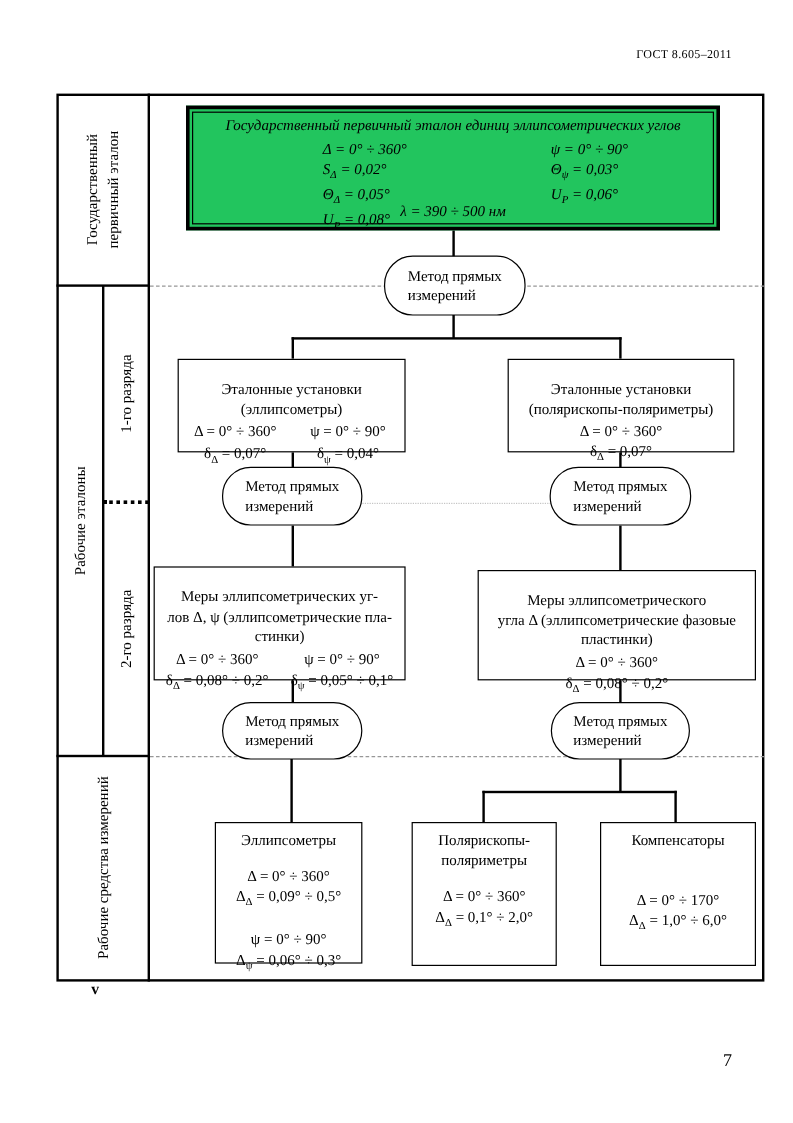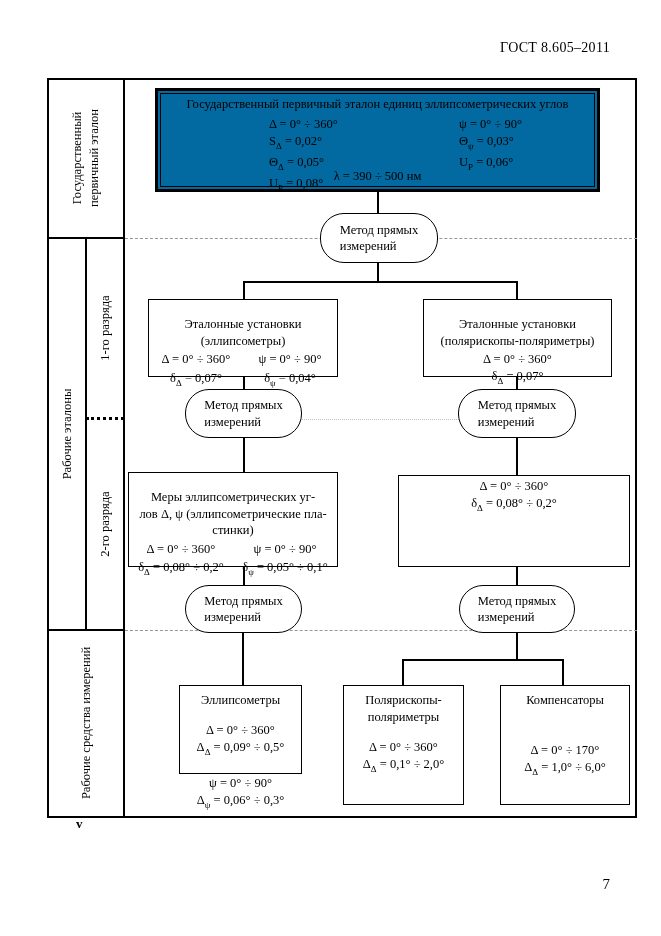--- a/index.html
+++ b/index.html
@@ -2,21 +2,21 @@
 <html><head>
 <meta charset="utf-8">
 <style>
   html,body { margin:0; padding:0; background:#fff; }
   #page {
     position:relative; width:661px; height:936px; background:#fff;
     font-family:"Liberation Serif","DejaVu Serif",serif; color:#000; overflow:hidden;
   }
   .abs { position:absolute; }
   
-  .doc-header { top:40px; left:330px; width:280px; text-align:right; font-size:14px; letter-spacing:0.3px; }
+  .doc-header { top:40px; left:330px; width:280px; text-align:right; font-size:10px; letter-spacing:0.3px; }
   .page-num { top:876px; left:560px; width:50px; text-align:right; font-size:15px; }
   .footer-mark { top:816px; left:76px; font-size:13px; font-weight:bold; }
   
   .frame { left:47px; top:78px; width:590px; height:740px; border:2px solid #000; box-sizing:border-box; background:#fff; }
   .vline-sidebar { left:123px; top:78px; width:2px; height:740px; background:#000; z-index:2; }
   .hline-side1 { left:47px; top:237px; width:78px; height:2px; background:#000; z-index:2; }
   .hline-side2 { left:47px; top:629px; width:78px; height:2px; background:#000; z-index:2; }
   .vline-rank  { left:85px; top:238px; width:2px; height:392px; background:#000; z-index:2; }
   .dot-rank    { left:86px; top:417px; width:38px; height:0; border-top:3px dotted #000; z-index:2; }
   
@@ -32,21 +32,21 @@
   
   .box { border:1.5px solid #000; background:#fff; box-sizing:border-box; z-index:3; font-size:12.5px; line-height:1.32; }
   .method { border-radius:24px; display:flex; align-items:center; justify-content:center;
             white-space:pre-line; }
   .box-title { text-align:center; white-space:pre-line; margin-top:16px; }
   .two-col { display:flex; margin-top:2px; }
   .two-col > div { flex:1; text-align:center; }
   .cline { text-align:center; min-height:17px; }
   sub { font-size:9px; }
   
-  .primary-outer { left:155px; top:88px; width:445px; height:104px; border:3px solid #000; padding:2px; box-sizing:border-box; background:#0369a1; z-index:3; }
+  .primary-outer { left:155px; top:88px; width:445px; height:104px; border:3px solid #000; padding:2px; box-sizing:border-box; background:#22c55e; z-index:3;font-style:italic; }
   .primary-inner { border:1px solid #000; height:100%; box-sizing:border-box; position:relative; font-size:12.5px; }
   .primary-title { text-align:center; margin-top:3px; }
   .pcol { position:absolute; top:22px; width:170px; line-height:16.5px; }
   .pcol-l { left:108px; } .pcol-r { left:298px; }
   .lambda { position:absolute; bottom:2px; width:100%; text-align:center; }
 </style>
 </head>
 <body>
 
 <div id="page">
@@ -147,25 +147,28 @@
       <div>Δ = 0° ÷ 360°</div>
       <div>ψ = 0° ÷ 90°</div>
     </div>
     <div class="two-col">
       <div>δ<sub>Δ</sub> = 0,08° ÷ 0,2°</div>
       <div>δ<sub>ψ</sub> = 0,05° ÷ 0,1°</div>
     </div>
   </div>
 
   <div class="abs box" style="left:398px; top:475px; width:232px; height:92px;">
+    <div class="box-title">Меры эллипсометрического
+угла Δ (эллипсометрические фазовые
+пластинки)</div>
     <div class="cline" style="margin-top:2px;">Δ = 0° ÷ 360°</div>
     <div class="cline">δ<sub>Δ</sub> = 0,08° ÷ 0,2°</div>
   </div>
 
-  <div class="abs box" style="left:179px; top:685px; width:123px; height:89px;">
+  <div class="abs box" style="left:179px; top:685px; width:123px; height:118px;">
     <div class="box-title" style="margin-top:6px;">Эллипсометры</div>
     <div class="cline" style="margin-top:13px;">Δ = 0° ÷ 360°</div>
     <div class="cline">Δ<sub>Δ</sub> = 0,09° ÷ 0,5°</div>
     <div class="cline"></div>
     <div class="cline">ψ = 0° ÷ 90°</div>
     <div class="cline">Δ<sub>ψ</sub> = 0,06° ÷ 0,3°</div>
   </div>
 
   <div class="abs box" style="left:343px; top:685px; width:121px; height:120px;">
     <div class="box-title" style="margin-top:6px;">Полярископы-

